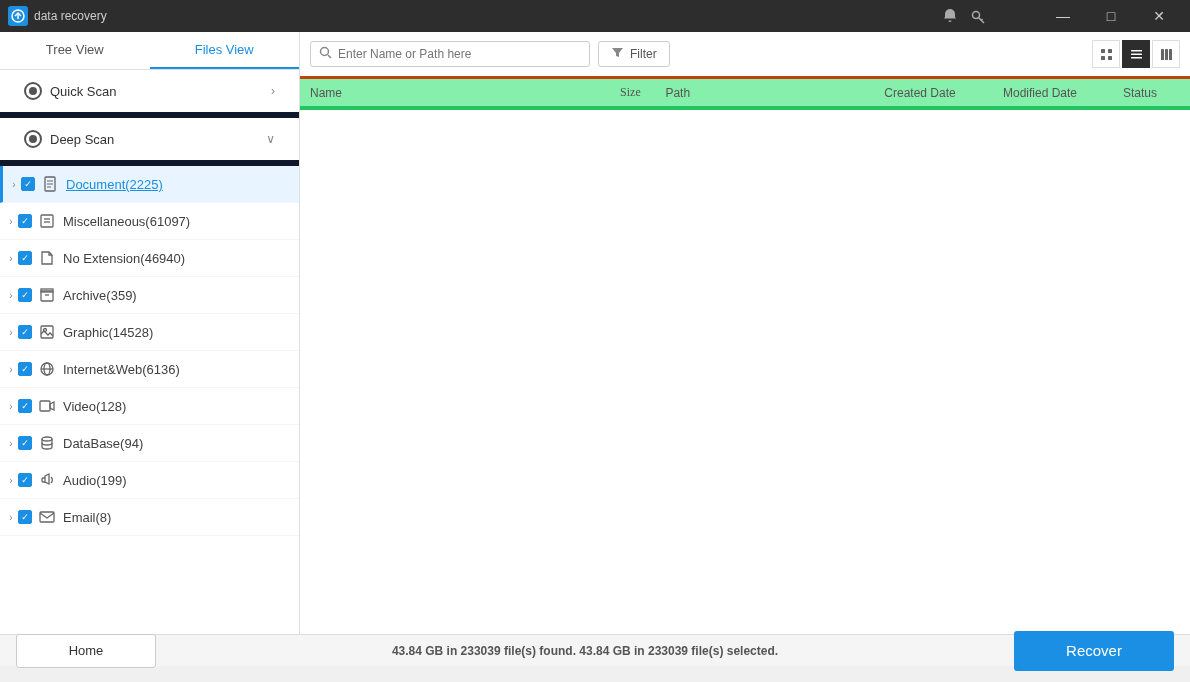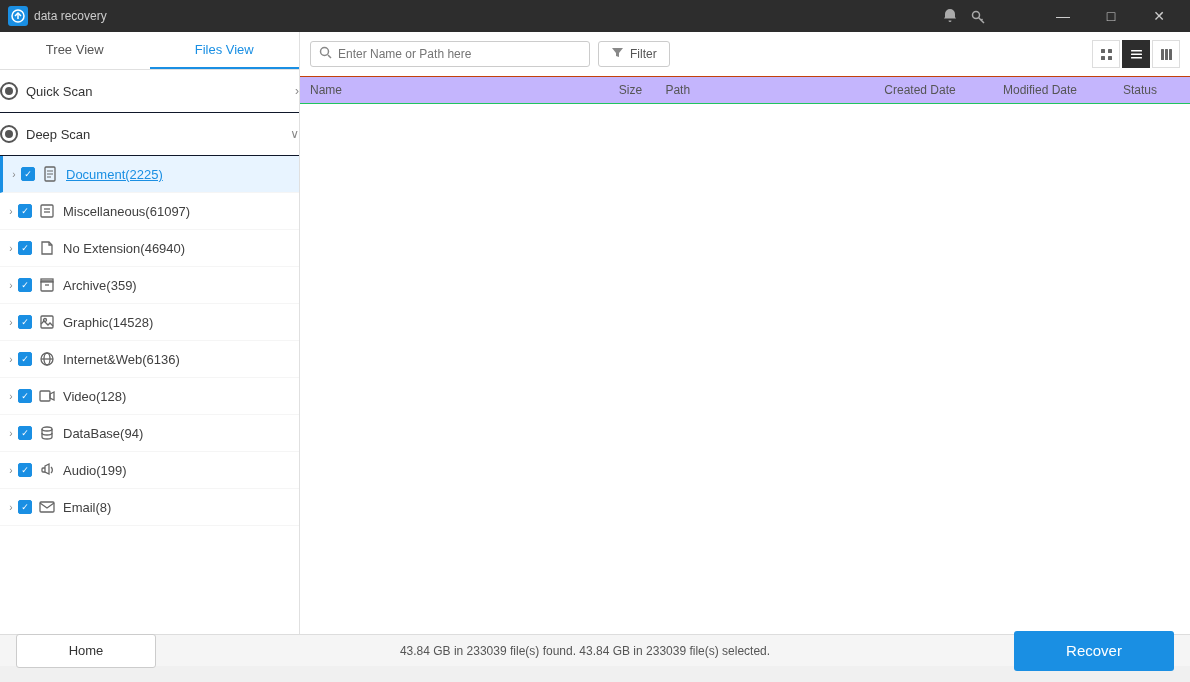--- a/index.html
+++ b/index.html
@@ -92,22 +92,22 @@
     .tab.active {
       color: #1a8fe3;
       border-bottom: 2px solid #1a8fe3;
       font-weight: 500;
     }
 
     
     .scan-item {
       display: flex;
       align-items: center;
-      padding: 12px 0;
-      border-bottom: 1px solid #0f172a;
+      padding: 12px 24px;
+      border-bottom: 6px solid #0f172a;
       cursor: pointer;
     }
     .scan-circle {
       width: 18px; height: 18px;
       border-radius: 50%;
       border: 2px solid #555;
       display: flex; align-items: center; justify-content: center;
       margin-right: 8px;
       flex-shrink: 0;
     }
@@ -175,21 +175,21 @@
       display: flex;
       flex-direction: column;
       background: #fff;
     }
 
     
     .content-toolbar {
       display: flex;
       align-items: center;
       padding: 8px 10px;
-      border-bottom: 1px solid #c2410c;
+      border-bottom: 3px solid #c2410c;
       gap: 8px;
     }
     .search-box {
       display: flex;
       align-items: center;
       border: 1px solid #ccc;
       border-radius: 3px;
       padding: 4px 8px;
       width: 280px;
       gap: 6px;
@@ -231,30 +231,30 @@
       background: #2d2d2d;
       color: #fff;
       border-color: #2d2d2d;
     }
 
     
     .table-header {
       display: flex;
       align-items: flex-end;
       padding: 6px 10px;
-      border-bottom: 1px solid #22c55e;
-      background: #c4b5fd;
+      border-bottom: 4px solid #22c55e;
+      background: #86efac;
     }
     .th {
       font-size: 12px;
       color: #555;
       font-weight: 500;
     }
     .th-name { flex: 2.2; }
-    .th-size { width: 70px; text-align: center; }
+    .th-size { width: 70px; text-align: center; font-family: Liberation Serif, serif; }
     .th-path { flex: 1.5; }
     .th-created { width: 120px; text-align: center; }
     .th-modified { width: 120px; text-align: center; }
     .th-status { width: 80px; text-align: center; }
 
     
     .content-body {
       flex: 1;
       background: #fff;
     }
@@ -279,20 +279,21 @@
       font-size: 13px;
       color: #333;
       cursor: pointer;
       border-radius: 3px;
     }
     .status-text {
       flex: 1;
       text-align: center;
       font-size: 12px;
       color: #555;
+      font-weight: bold;
     }
     .recover-btn {
       width: 160px;
       height: 40px;
       background: #1a8fe3;
       color: #fff;
       border: none;
       border-radius: 3px;
       font-size: 15px;
       font-weight: 400;

